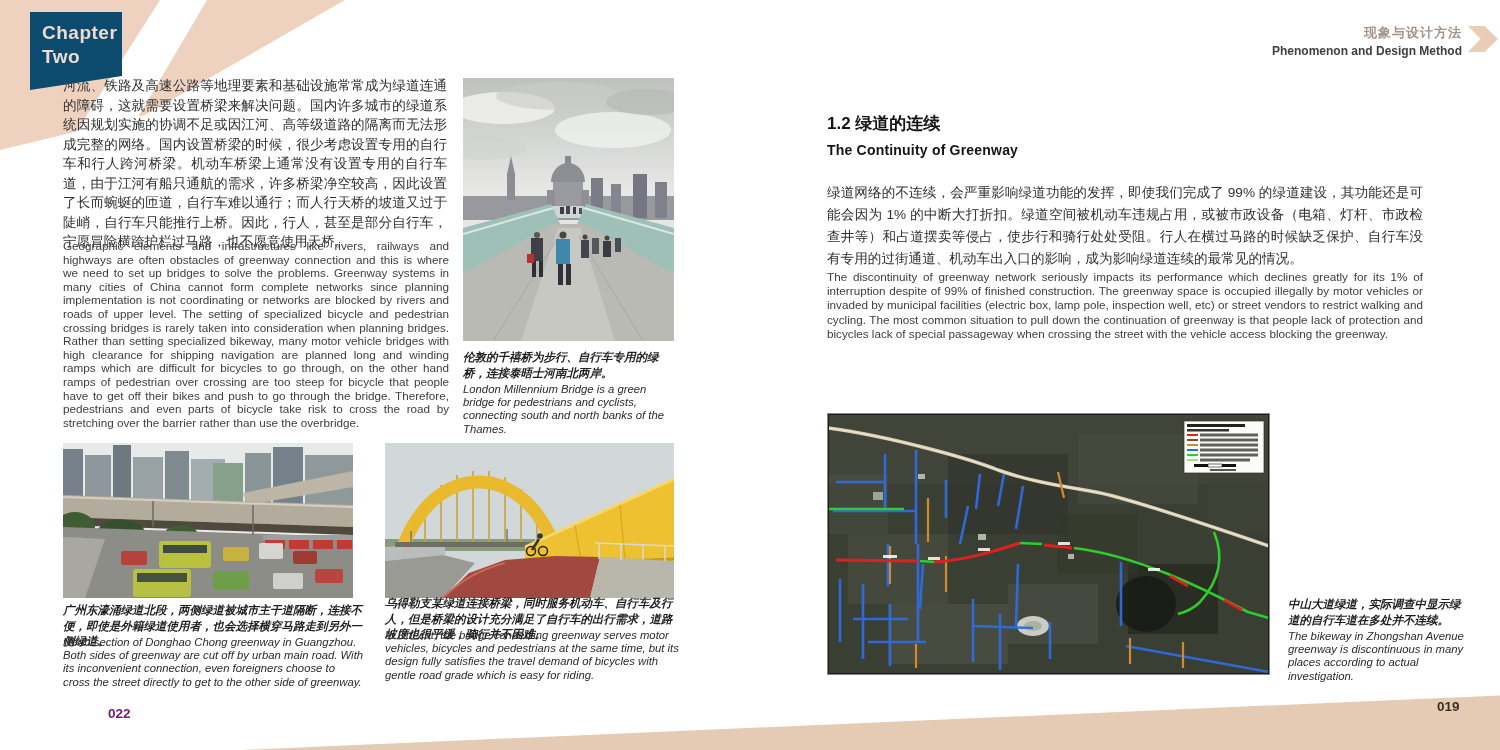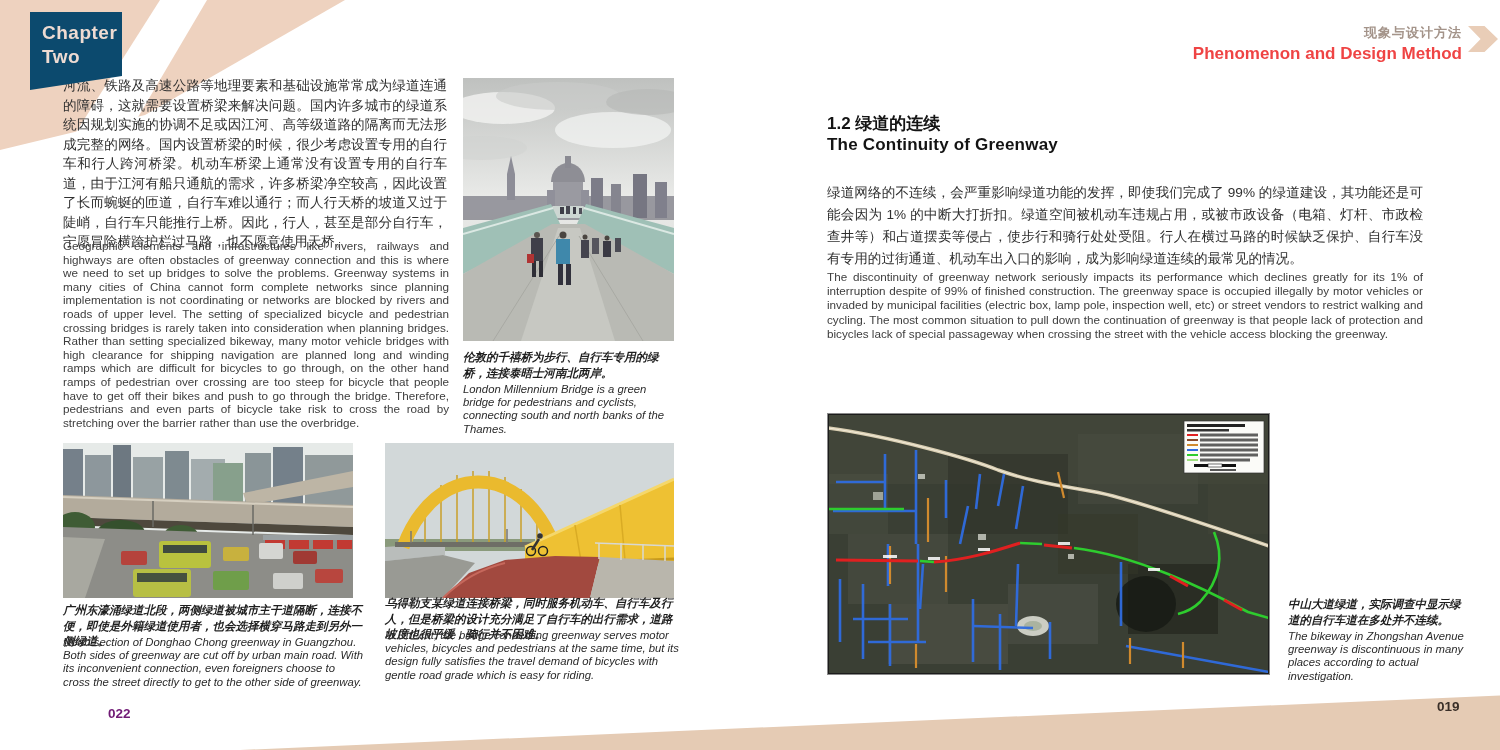--- a/index.html
+++ b/index.html
@@ -10,33 +10,33 @@
   .pinkA{position:absolute;inset:0;background:#eed2bf;
          clip-path:polygon(0 0,345px 0,145px 115px,0 150px);}
   .slashW{position:absolute;inset:0;background:#ffffff;
           clip-path:polygon(160px 0,207px 0,42px 280px,0 280px,0 252px);}
   .chapter-banner{position:absolute;left:30px;top:12px;width:92px;height:78px;background:#0c4a6e;
           clip-path:polygon(0 0,100% 0,100% 82%,0 100%);z-index:3;}
   .chapter-banner .txt{padding:9px 0 0 12px;font-size:19px;font-weight:700;color:#eedbd2;
           line-height:24px;letter-spacing:.5px;}
   .hr-text{position:absolute;right:38px;top:24px;text-align:right;z-index:3;}
   .hr-zh{font-size:13px;font-weight:700;color:#a4948a;letter-spacing:1px;}
-  .hr-en{font-size:17px;font-weight:700;color:#ef4444;margin-top:2px;}
+  .hr-en{font-size:12px;font-weight:700;color:#404040;margin-top:2px;}
   .hr-chevron{position:absolute;left:1468px;top:26px;width:30px;height:26px;background:#e9cdb7;
           clip-path:polygon(0 0,55% 0,100% 50%,55% 100%,0 100%,42% 50%);}
   .band{position:absolute;left:0;top:688px;width:1500px;height:62px;background:#e5cbb4;
           clip-path:polygon(16% 100%,100% 12%,100% 100%);}
   
   .abs{position:absolute;}
   .zh-para{font-size:13.6px;color:#2f2f2f;text-align:justify;}
   .zh-left{line-height:19.5px;}
   .zh-right{line-height:22px;}
   .en-para{font-size:11.7px;color:#3d3d3d;text-align:justify;line-height:13.6px;}
   .h-zh{font-size:17px;font-weight:700;color:#141414;}
-  .h-en{font-size:17px;font-weight:700;color:#141414;letter-spacing:.2px;}
+  .h-en{font-size:14px;font-weight:700;color:#141414;margin-top:7px;letter-spacing:.2px;}
   .cap-zh{font-size:11.5px;font-style:italic;font-weight:600;color:#1f1f1f;line-height:15.5px;
           font-family:"Liberation Serif","DejaVu Serif",serif;}
   .cap-en{font-size:11.3px;font-style:italic;color:#2a2a2a;line-height:13.2px;}
   .pagenum{font-size:13.5px;font-weight:700;color:#701a75;z-index:4;}
   
   .photo{position:absolute;margin:0;padding:0;overflow:hidden;}
   .photo svg{display:block;}
   .map-frame{position:absolute;left:827px;top:413px;width:441px;height:260px;border:1px solid #8a8a8a;
           background:#3a3f34;}
 </style>

